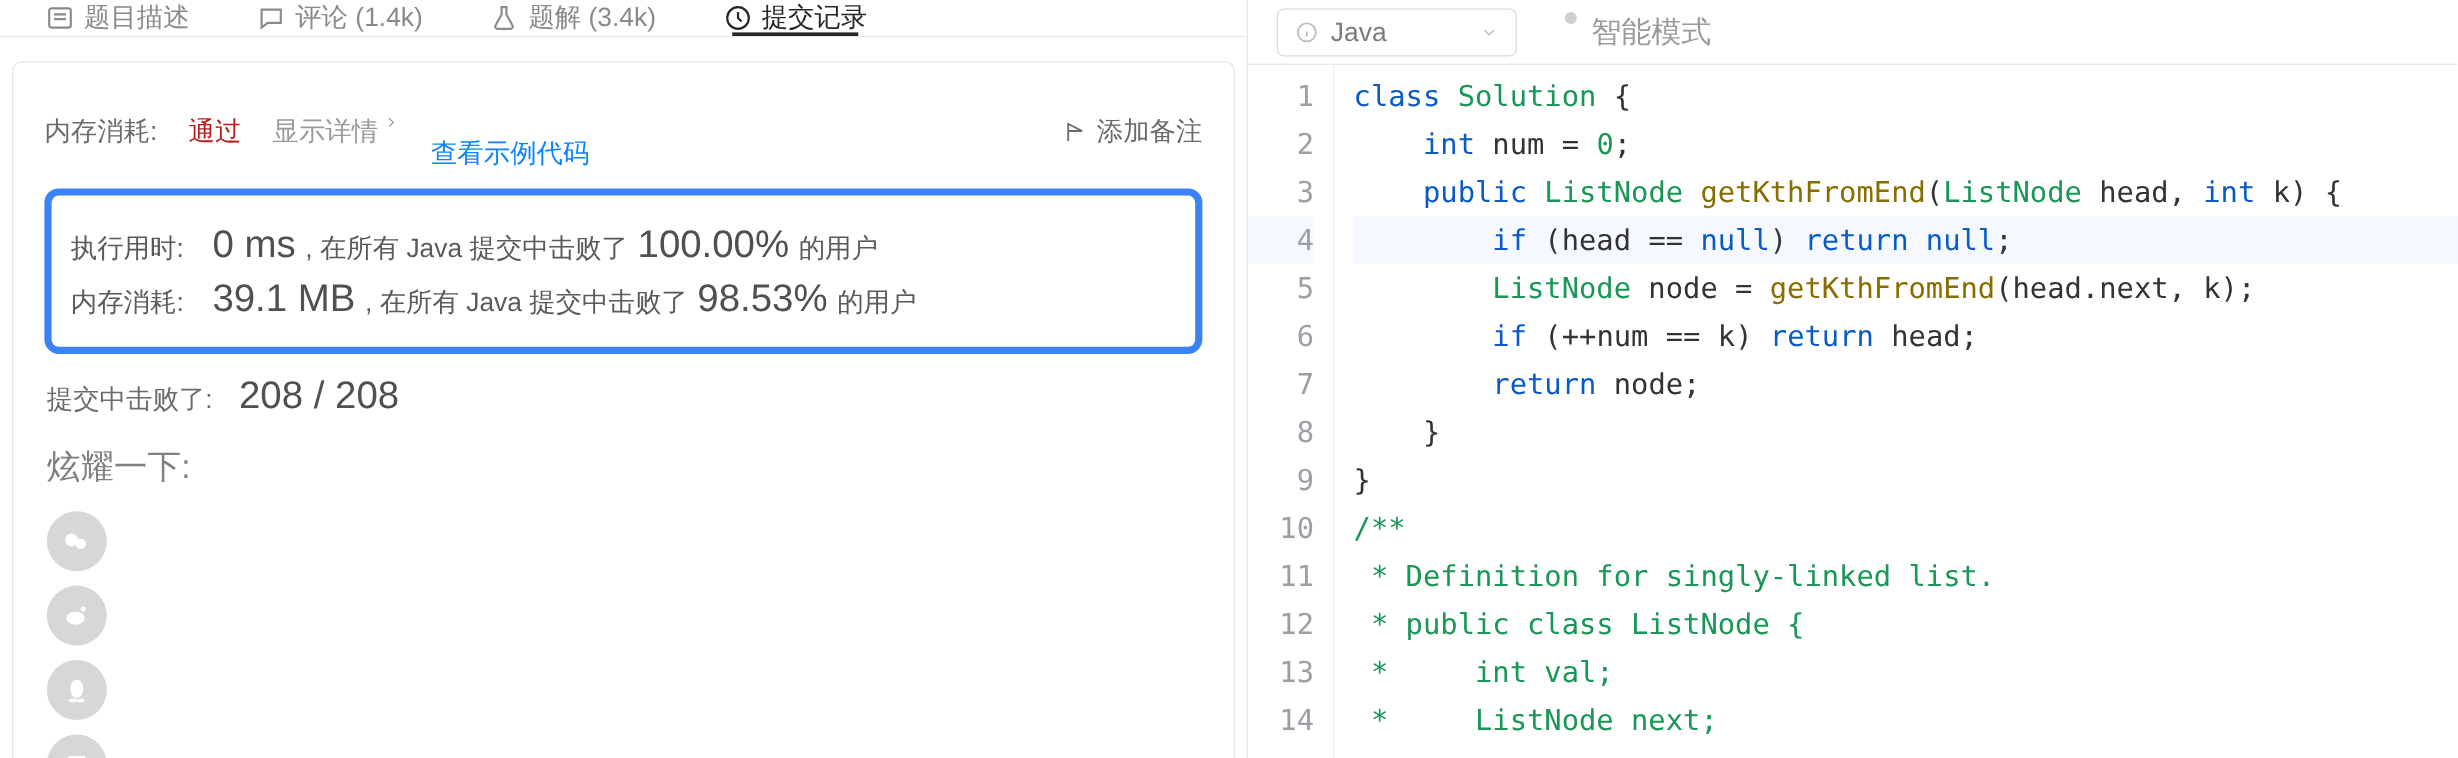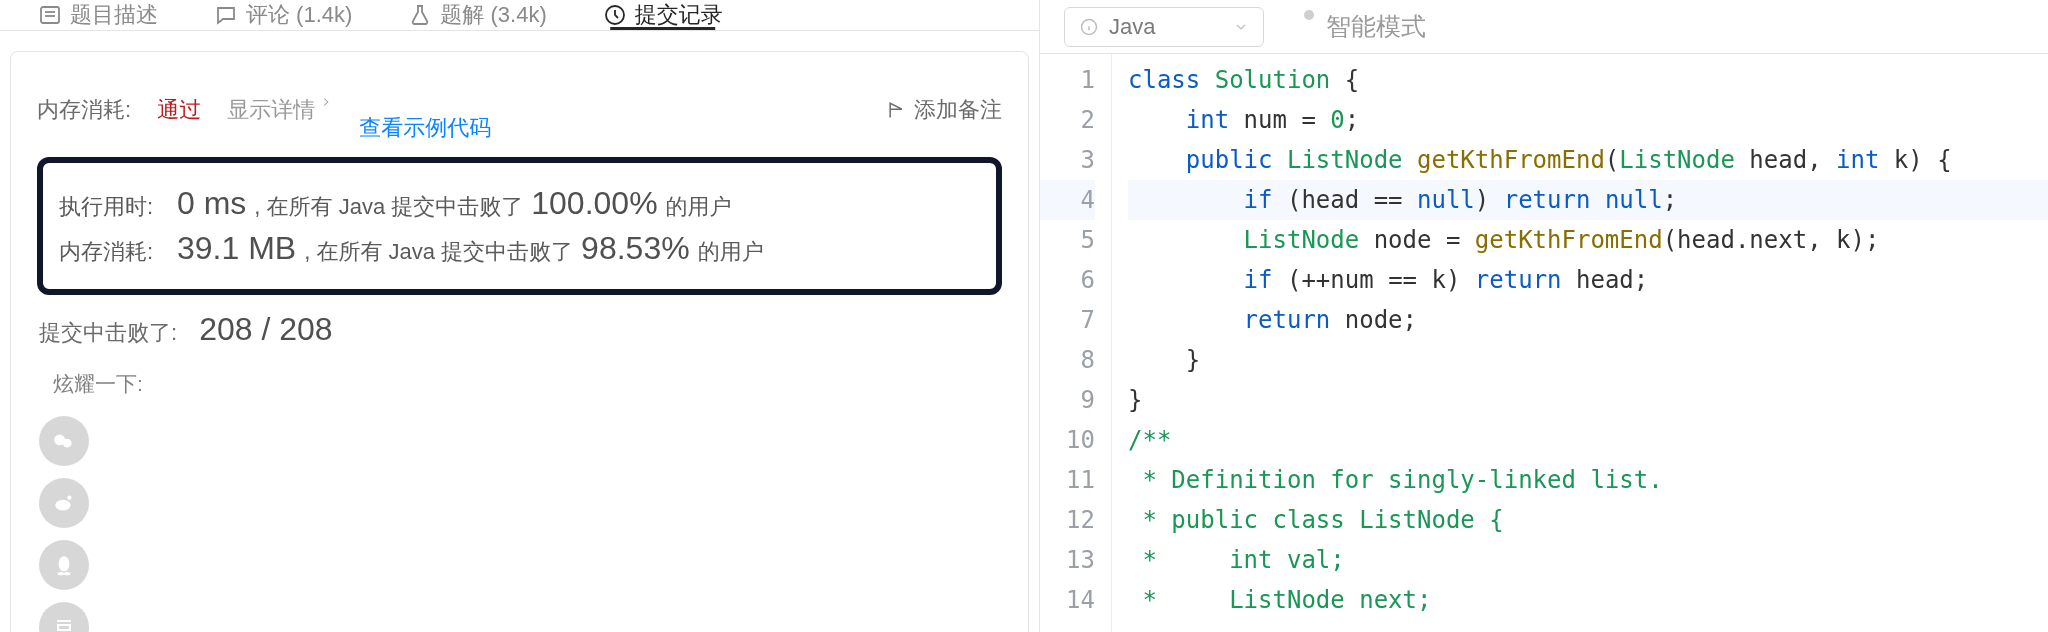--- a/index.html
+++ b/index.html
@@ -61,21 +61,21 @@
       font-size: 22px;
       color: #6b6b6b;
       gap: 26px;
       margin-bottom: 14px;
     }
     .result-header .status { color: #b91c1c; font-weight: 500; }
     .show-detail { color: #9a9a9a; cursor: pointer; display: inline-flex; gap: 4px;}
     .example-code { color: #0a84ff; cursor: pointer; margin-top: 37px; }
     .add-remark { margin-left: auto; color: #6b6b6b; display: inline-flex; align-items: center; gap: 8px; cursor:pointer;}
     .highlight-box {
-      border: 6px solid #0f172a;
+      border: 6px solid #3b82f6;
       border-radius: 12px;
       padding: 14px 16px;
       margin-bottom: 10px;
     }
     .stat-line {
       display: flex;
       align-items: baseline;
       color: #5a5a5a;
       font-size: 22px;
       margin: 8px 0;
@@ -85,21 +85,21 @@
     .stat-line .big { font-size: 32px; color: #505050; font-weight: 500; }
     .testcases-line {
       display: flex;
       align-items: baseline;
       color: #6b6b6b;
       font-size: 22px;
       margin: 16px 0 22px 2px;
       gap: 22px;
     }
     .testcases-line .big { font-size: 32px; color: #505050; }
-    .share-label { color: #808080; font-size: 21px; margin: 0 0 18px 16px;}
+    .share-label { color: #808080; font-size: 28px; margin: 0 0 18px 2px;}
     .share-icons { display: flex; gap: 12px; margin: 0 0 24px 2px; flex-direction: column;}
     .share-icon {
       width: 50px; height: 50px;
       border-radius: 50%;
       background: #d7d7d7;
       display: flex; align-items: center; justify-content: center;
       color: #fff;
       cursor: pointer;
     }
     .write-btn {

